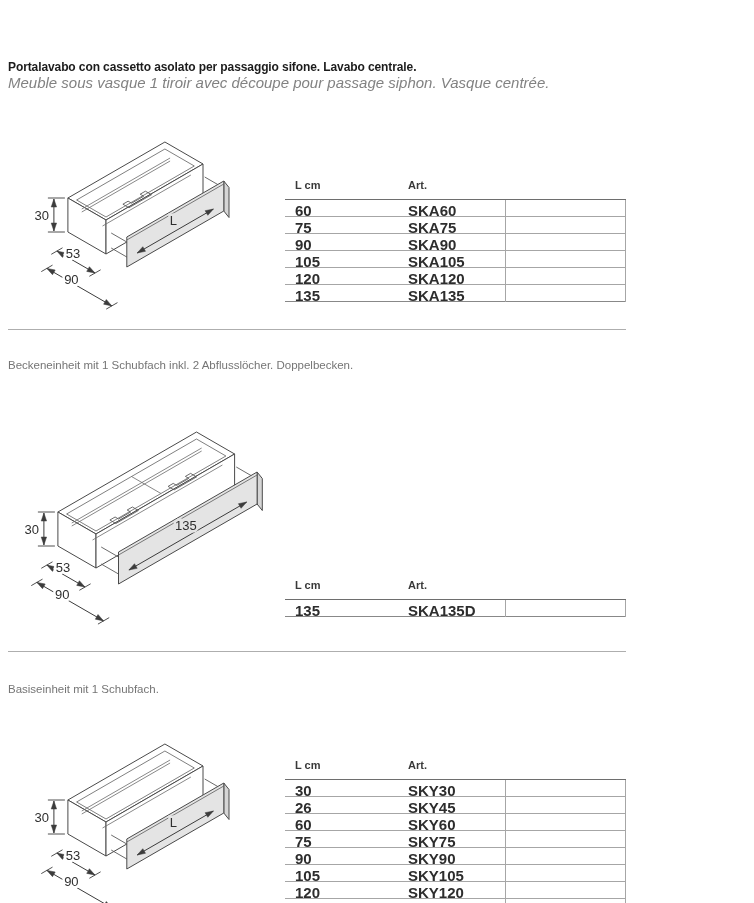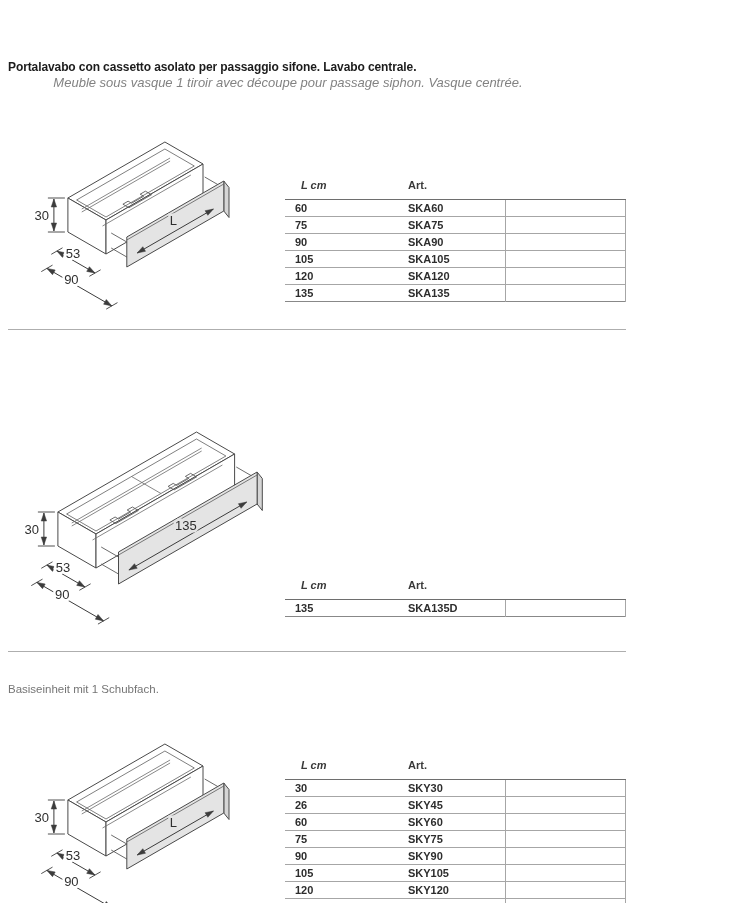--- a/index.html
+++ b/index.html
@@ -2,31 +2,31 @@
 <html><head>
 <meta charset="utf-8">
 <style>
   html,body{margin:0;padding:0;background:#ffffff;}
   .page{
     position:relative;width:626px;height:903px;background:#fff;overflow:hidden;
     font-family:"Liberation Sans",sans-serif;color:#1c1c1c;margin-top:32px;
   }
   .titles{position:absolute;left:8px;width:560px;}
   .title-it{font-size:12px;font-weight:bold;color:#1c1c1c;line-height:16px;letter-spacing:-0.1px;}
-  .title-fr{font-size:13px;font-style:italic;color:#828282;line-height:16px;text-align:center;}
+  .title-fr{font-size:15px;font-style:italic;color:#828282;line-height:16px;}
   .title-de{font-size:11.5px;color:#757575;line-height:16px;}
   .divider{position:absolute;left:8px;width:738px;height:1px;background:#aeaeae;}
   .tbl{position:absolute;width:460px;}
   .tbl .hdr{position:relative;height:23px;border-bottom:1px solid #6e6e6e;}
   .tbl .hdr span{position:absolute;top:3px;font-size:11px;font-weight:bold;color:#3a3a3a;}
-  .tbl .hdr .c1{left:16px;font-style:italic;}
+  .tbl .hdr .c1{left:10px;}
   .tbl .hdr .c2{left:123px;}
   .tbl .row{position:relative;height:16px;border-bottom:1px solid #a6a6a6;}
   .tbl .row.last{border-bottom:1px solid #888;}
-  .tbl .row span{position:absolute;top:2px;font-size:11px;font-weight:bold;color:#2d2d2d;}
+  .tbl .row span{position:absolute;top:2px;font-size:15px;font-weight:bold;color:#2d2d2d;}
   .tbl .row .c1{left:10px;}
   .tbl .row .c2{left:123px;}
   .tbl .vline{position:absolute;width:1px;background:#a6a6a6;}
   svg{position:absolute;overflow:visible;}
   svg text{font-family:"Liberation Sans",sans-serif;font-size:13px;fill:#2f2f2f;}
 </style>
 </head>
 <body>
 
 <div class="page">
@@ -103,20 +103,21 @@
         <span class="c1">135</span>
         <span class="c2">SKA135</span>
       </div>
       <div class="vline" style="left: 220px; top: 24px; height: 102px;"></div>
       <div class="vline" style="left: 340px; top: 24px; height: 102px;"></div>
     </div>
 
   <div class="divider" style="top:297px;"></div>
 
   <div class="titles" style="top:325px;">
+    <div class="title-de">Beckeneinheit mit 1 Schubfach inkl. 2 Abflusslöcher. Doppelbecken.</div>
   </div>
   <svg id="dwg1" style="left:16px;top:398px;" width="265" height="205" viewBox="0 0 265 205">
       <polygon points="80.0,104.0 218.6,24.0 180.5,2.0 41.9,82.0" fill="#fff" stroke="#4a4a4a" stroke-width="1" stroke-linejoin="round"></polygon>
       <polygon points="80.0,104.0 41.9,82.0 41.9,116.0 80.0,138.0" fill="#fff" stroke="#4a4a4a" stroke-width="1" stroke-linejoin="round"></polygon>
       <polygon points="80.0,104.0 218.6,24.0 218.6,58.0 80.0,138.0" fill="#fff" stroke="#4a4a4a" stroke-width="1" stroke-linejoin="round"></polygon>
       <polygon points="80.0,101.0 209.9,26.0 180.5,9.0 50.6,84.0" fill="none" stroke="#606060" stroke-width="0.8" stroke-linejoin="round"></polygon>
       <line x1="76.536" y1="110" x2="206.43599999999998" y2="35" stroke="#6a6a6a" stroke-width="0.8"></line>
       <line x1="55.751999999999995" y1="93" x2="185.652" y2="18" stroke="#6a6a6a" stroke-width="0.8"></line>
       <line x1="55.751999999999995" y1="96" x2="185.652" y2="21" stroke="#6a6a6a" stroke-width="0.8"></line>
       <line x1="144.95" y1="63.5" x2="115.506" y2="46.5" stroke="#6a6a6a" stroke-width="0.8"></line>

